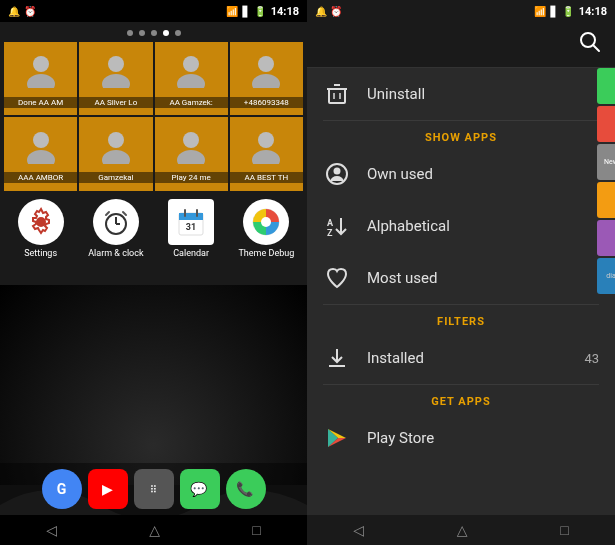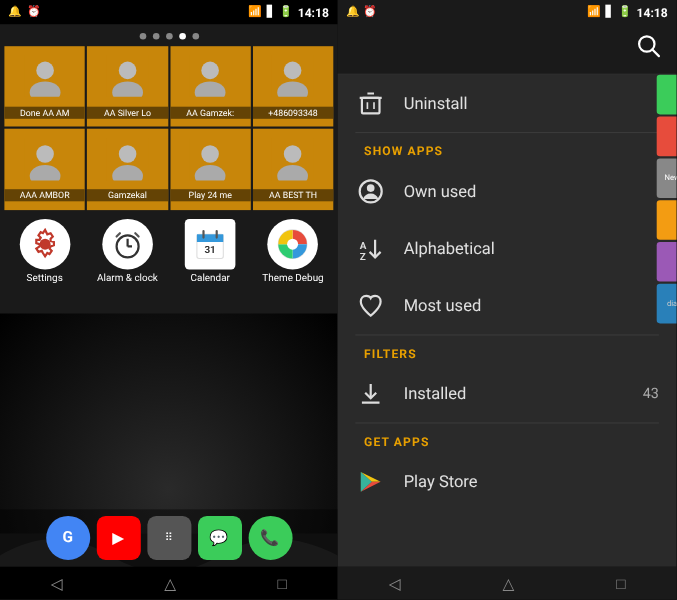--- a/index.html
+++ b/index.html
@@ -282,26 +282,27 @@
       color: #e0e0e0;
       font-size: 15px;
       flex: 1;
     }
     .menu-item-count {
       color: #aaa;
       font-size: 13px;
     }
 
     .section-header {
-      padding: 10px 24px 4px;
+      padding: 10px 5px 4px;
       color: #e8a000;
       font-size: 11px;
       font-weight: bold;
       letter-spacing: 1px;
       text-transform: uppercase;
+      text-align: center;
     }
 
     
     .right-edge-apps {
       position: absolute;
       right: 0;
       top: 68px;
       width: 18px;
       display: flex;
       flex-direction: column;

